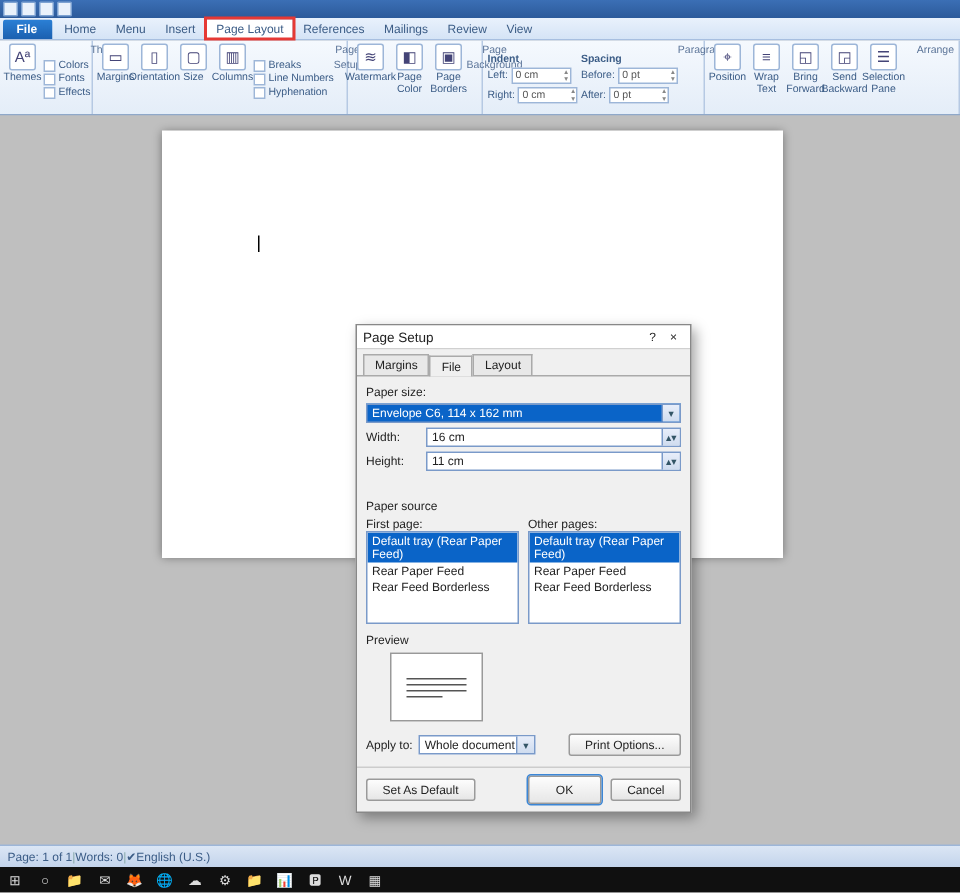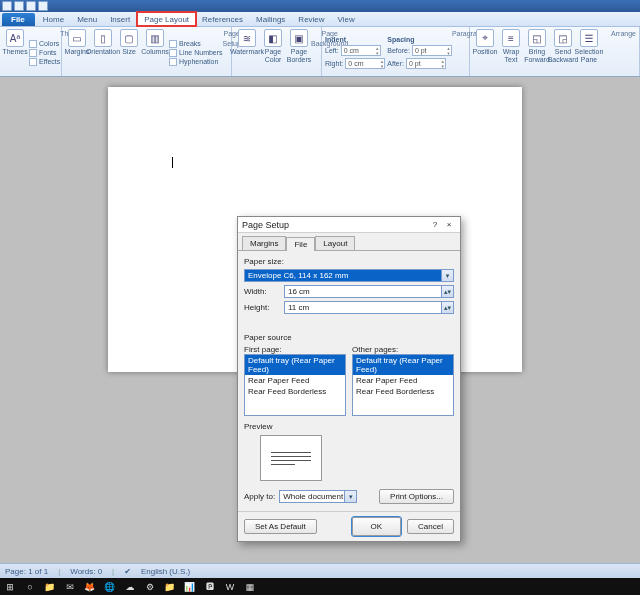--- a/index.html
+++ b/index.html
@@ -56,21 +56,21 @@
   .listbox .item { padding:1px 3px;}
   .listbox .item.sel { background:#0a64c8; color:#fff;}
   .preview-box { width:62px; height:46px; border:1px solid #999; background:#fff; margin:4px 0 8px 16px; display:flex; flex-direction:column; justify-content:center; gap:3px; padding:8px 10px;}
   .preview-box .ln { height:1px; background:#555;}
   .preview-box .ln.short{width:60%;}
   .dlg-foot { display:flex; gap:6px; padding:5px 6px; border-top:1px solid #ccc; align-items:center;}
   .btn { border:1px solid #9a9a9a; background:linear-gradient(#fdfdfd,#e6e6e6); padding:2px 10px; font-size:8px; cursor:pointer; border-radius:2px;}
   .btn.primary { outline:1px solid #3b86d6; }
 
   
-  .status { position:absolute; bottom:17px; left:0; right:0; height:15px; background:linear-gradient(#dbe6f5,#c3d4eb); border-top:1px solid #9db6d8; display:flex; align-items:center; padding:0 5px; gap:10px; font-size:8px; color:#3b5c86;}
+  .status { position:absolute; bottom:17px; left:0; right:0; height:15px; background:linear-gradient(#dbe6f5,#c3d4eb); border-top:1px solid #9db6d8; display:flex; align-items:center; padding:0 5px; gap:0; font-size:8px; color:#3b5c86;}
   .status .sep { color:#8aa;}
   
   
   .taskbar { position:absolute; bottom:0; left:0; right:0; height:17px; background:#101010; display:flex; align-items:center; padding:0 2px; gap:4px;}
   .taskbar .ti { width:16px; height:14px; display:flex; align-items:center; justify-content:center; color:#ddd; font-size:9px;}
   .two-col { display:flex; gap:6px;}
   .two-col > div { flex:1;}
 </style>
 </head>
 <body>

